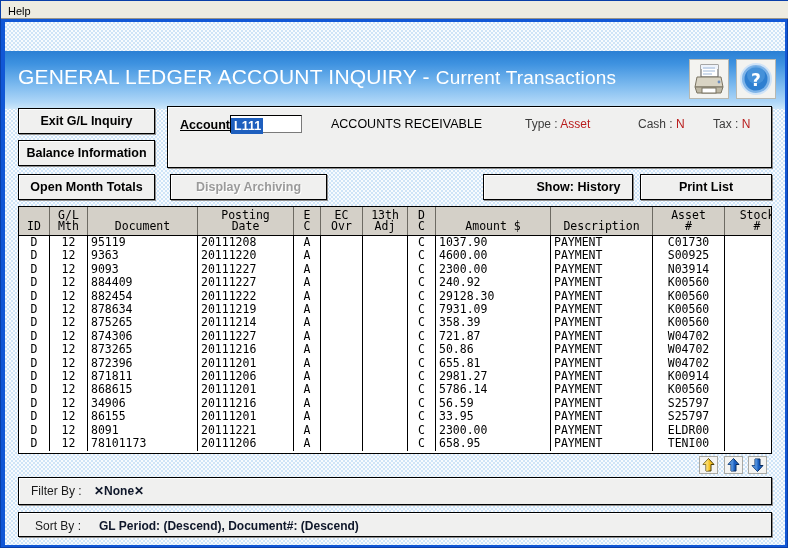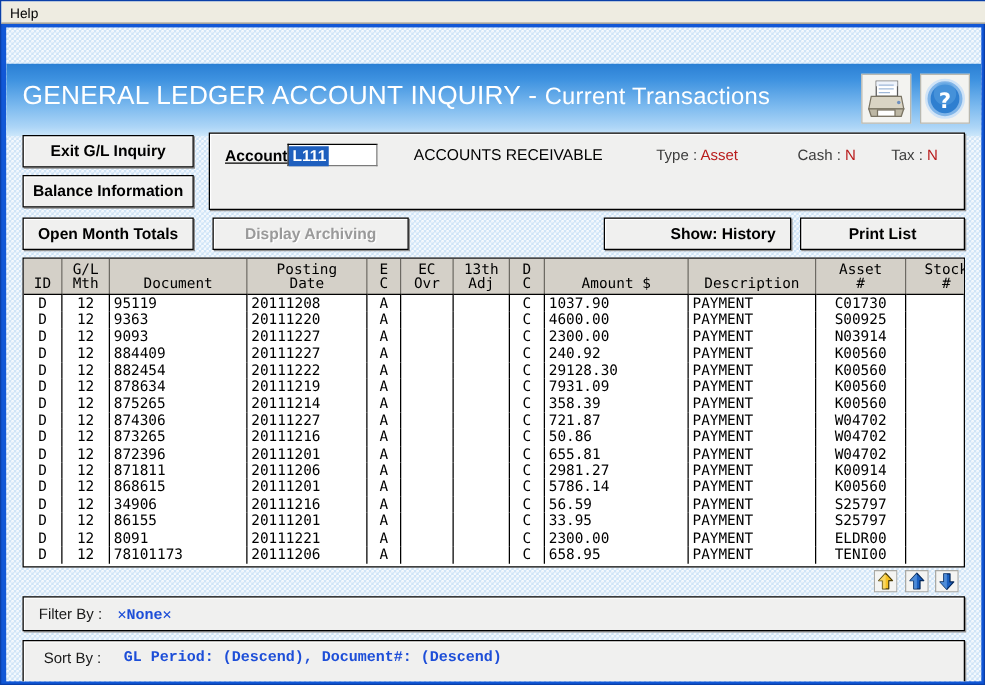--- a/index.html
+++ b/index.html
@@ -273,35 +273,34 @@
   .strip {
     position: absolute;
     left: 13px;
     width: 754px;
     background: #f0f0ef;
     border: 1px solid #000;
     box-shadow: 1px 1px 0 #8e8e8e, inset 1px 1px 0 #ffffff;
     box-sizing: border-box;
   }
   #filter-strip { top: 455px; height: 28px; }
-  #sort-strip   { top: 490px; height: 36px; text-align: center; }
+  #sort-strip   { top: 490px; height: 25px; text-align: center; }
   .strip-label {
     position: absolute;
     top: 6px;
     font-size: 12px;
     color: #1a1a1a;
   }
   .strip-value {
     position: absolute;
     top: 6px;
     font-size: 12px;
     font-weight: bold;
-    color: #1d4ed8;
+    color: #0f172a;
     white-space: nowrap;
-    font-family: Liberation Mono, monospace;
   }
   #filter-label { left: 12px; }
   #filter-value { left: 75px; }
   #sort-label   { left: 16px; }
   #sort-value   { left: 80px; }
 </style>
 </head>
 <body>
 
 <div id="app-window">

